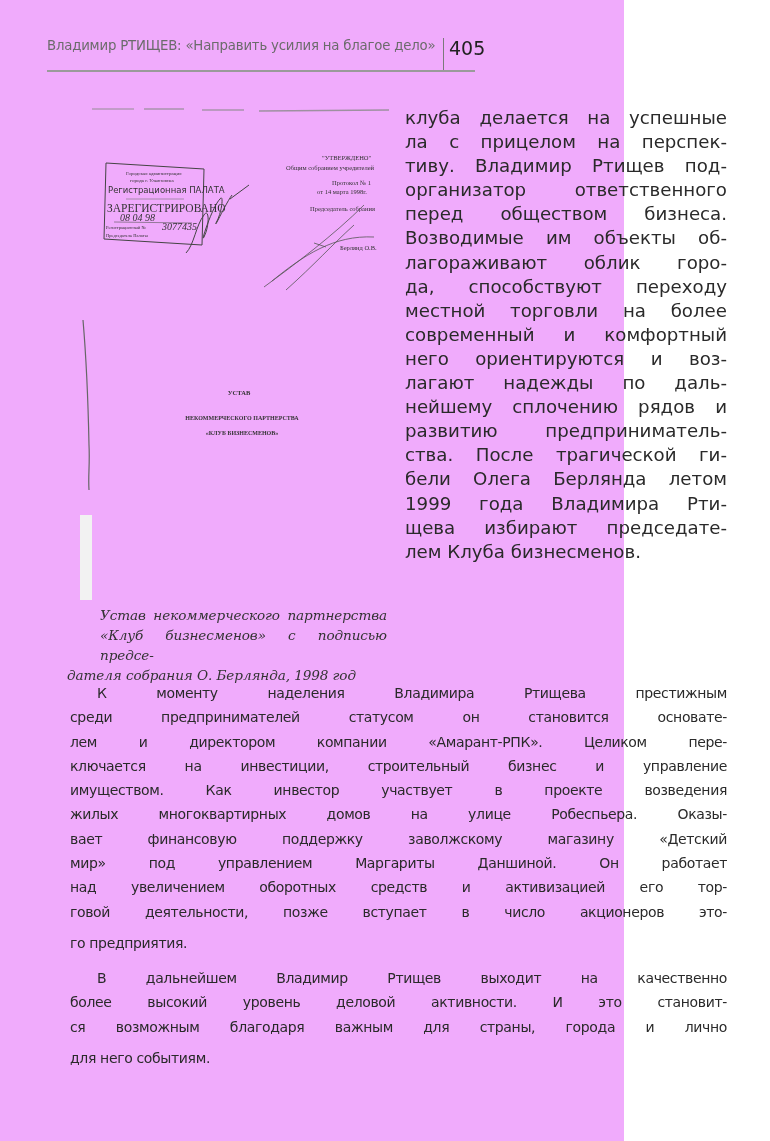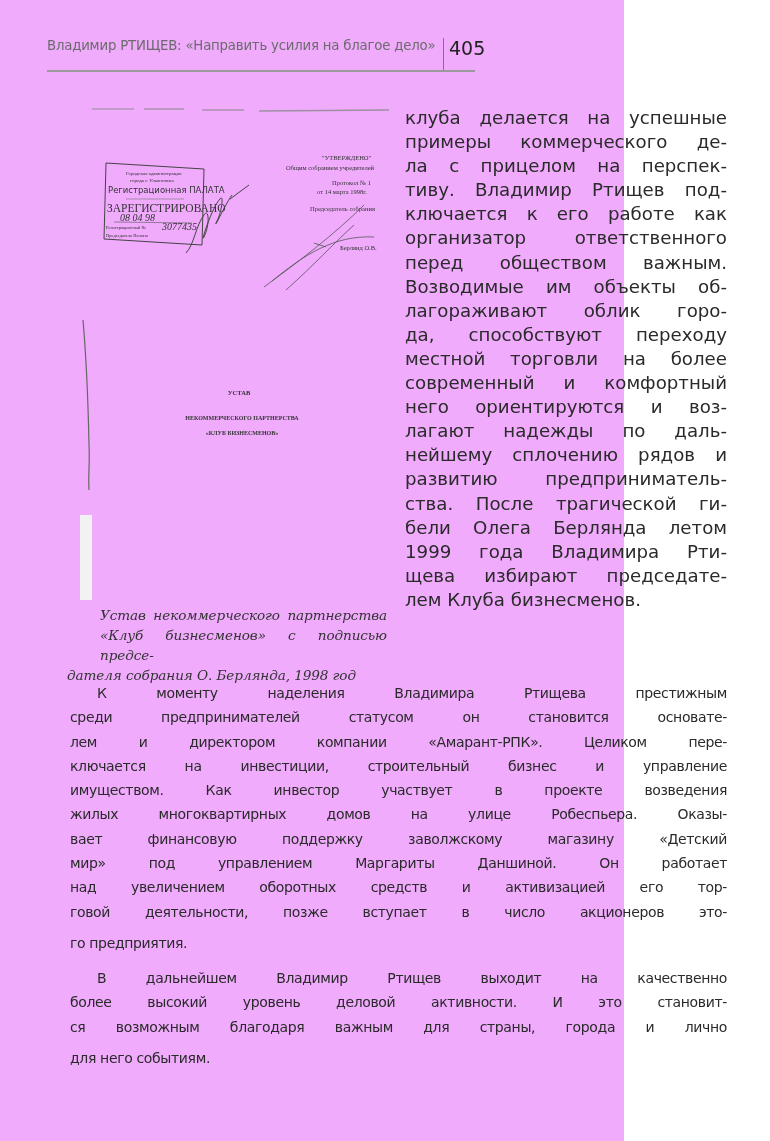--- a/index.html
+++ b/index.html
@@ -110,26 +110,24 @@
   </div>
 
   <div class="caption">
     <span class="j">Устав некоммерческого партнерства</span>
     <span class="j">«Клуб бизнесменов» с подписью предсе-</span>
     <span>дателя собрания О. Берлянда, 1998 год</span>
   </div>
 
   <div class="col-right">
     <span class="line">клуба делается на успешные</span>
-    <span class="line">примеры коммерческого де-</span>
     <span class="line">ла с прицелом на перспек-</span>
     <span class="line">тиву. Владимир Ртищев под-</span>
-    <span class="line">ключается к его работе как</span>
     <span class="line">организатор ответственного</span>
-    <span class="line">перед обществом важным.</span>
+    <span class="line">перед обществом бизнеса.</span>
     <span class="line">Возводимые им объекты об-</span>
     <span class="line">лагораживают облик горо-</span>
     <span class="line">да, способствуют переходу</span>
     <span class="line">местной торговли на более</span>
     <span class="line">современный и комфортный</span>
     <span class="line">него ориентируются и воз-</span>
     <span class="line">лагают надежды по даль-</span>
     <span class="line">нейшему сплочению рядов и</span>
     <span class="line">развитию предприниматель-</span>
     <span class="line">ства. После трагической ги-</span>

